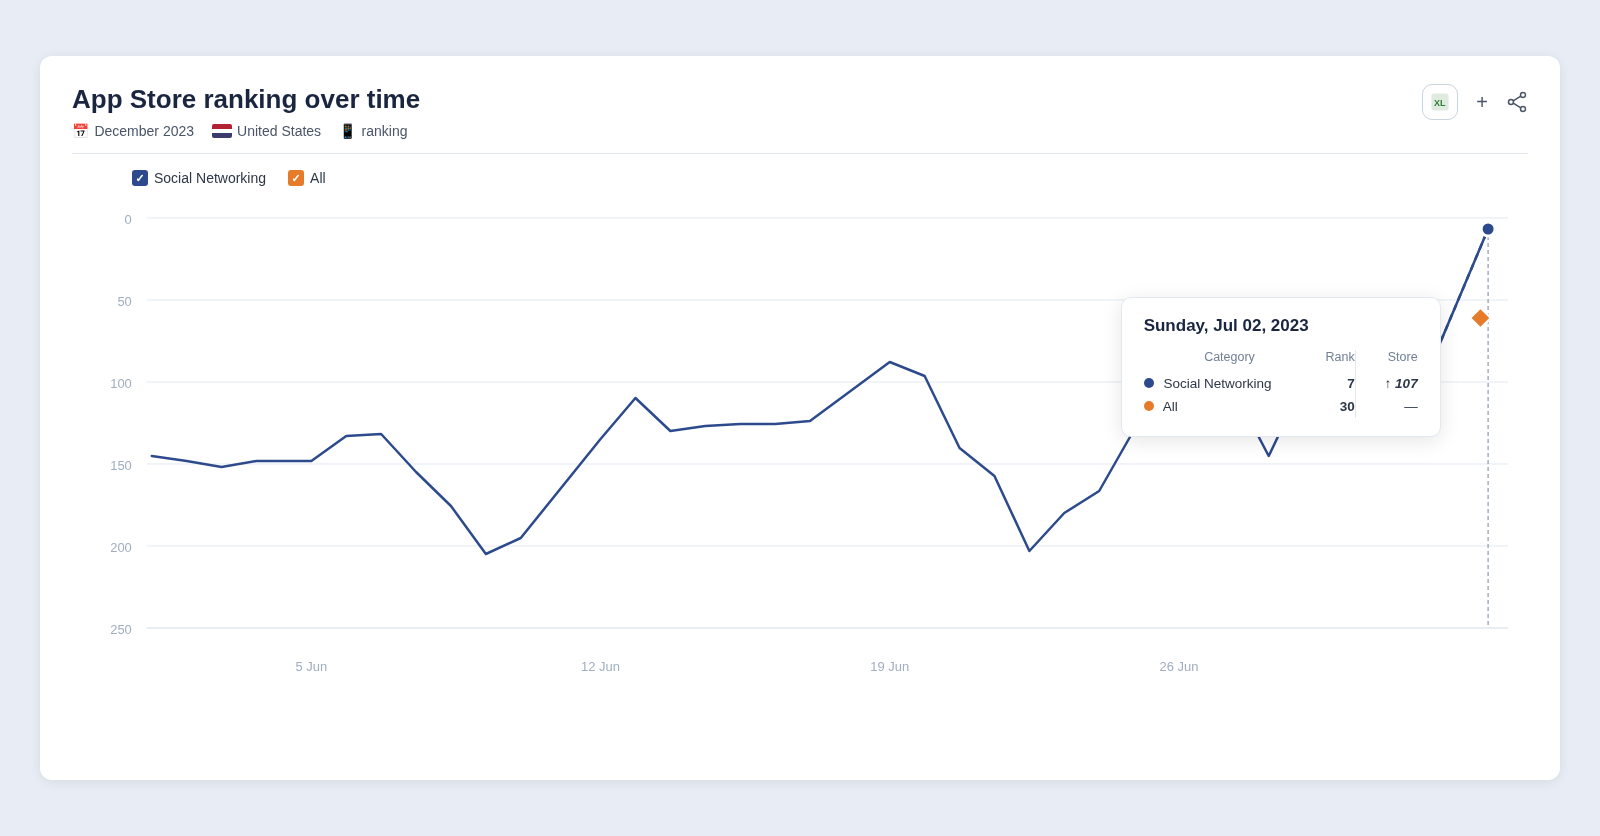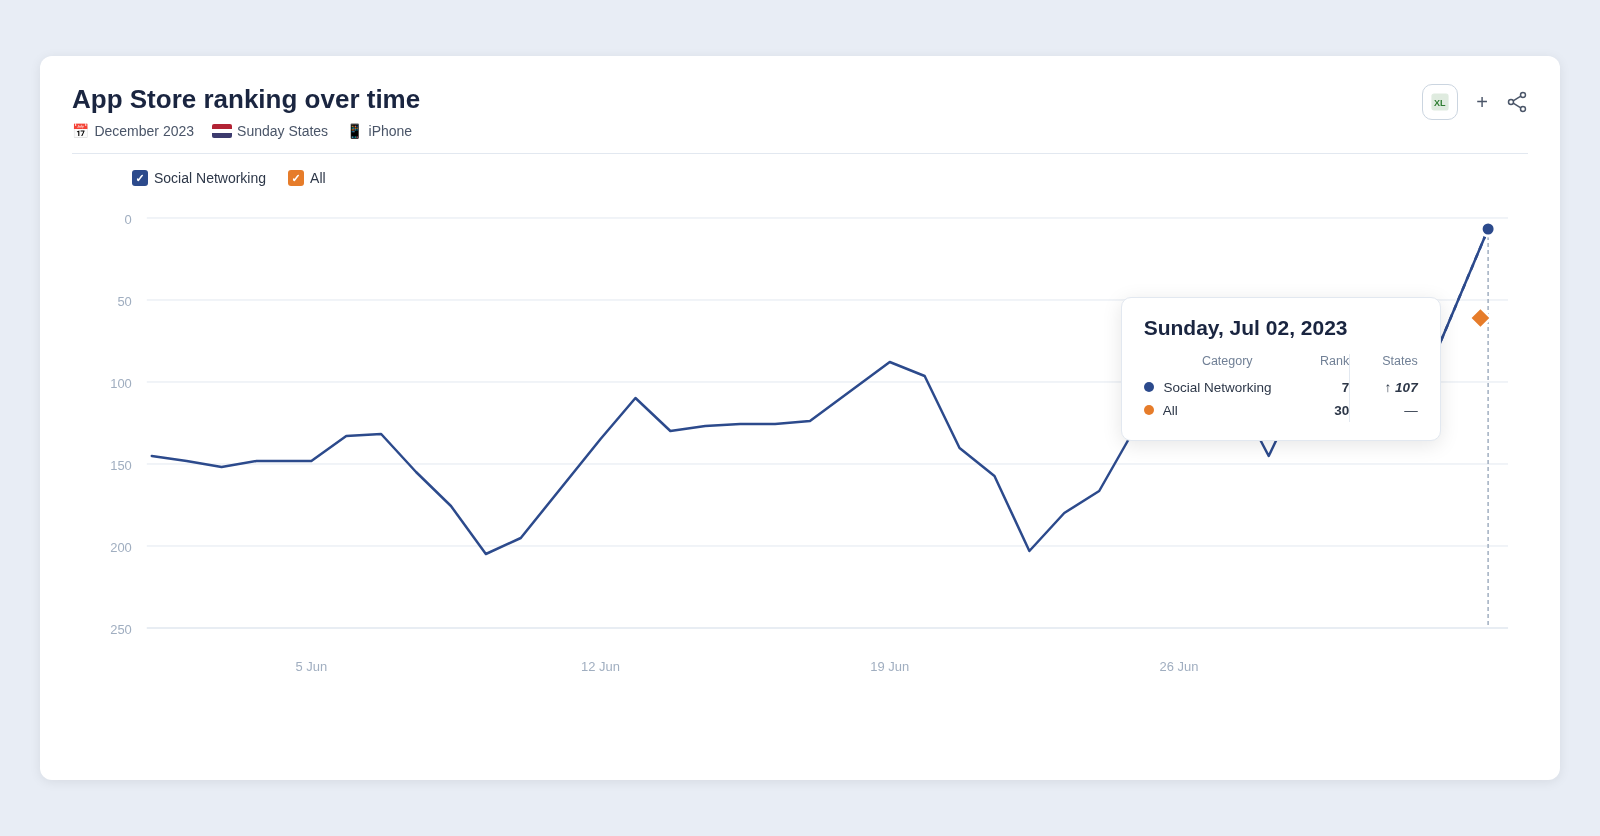--- a/index.html
+++ b/index.html
@@ -133,21 +133,21 @@
       right: 6%;
       background: #fff;
       border: 1px solid #e2e8f0;
       border-radius: 10px;
       padding: 18px 22px;
       min-width: 320px;
       box-shadow: 0 4px 20px rgba(0,0,0,0.10);
       z-index: 10;
     }
     .tooltip-date {
-      font-size: 21px;
+      font-size: 17px;
       font-weight: 700;
       color: #1a2540;
       margin-bottom: 14px;
     }
     .tooltip-table {
       width: 100%;
       border-collapse: collapse;
     }
     .tooltip-table th {
       font-size: 12.5px;
@@ -208,25 +208,25 @@
   <div class="header">
     <div class="header-left">
       <h1>App Store ranking over time</h1>
       <div class="header-meta">
         <div class="meta-item">
           <span class="meta-icon">📅</span>
           <span>December 2023</span>
         </div>
         <div class="meta-item">
           <span class="flag-icon"></span>
-          <span>Sunday States</span>
+          <span>United States</span>
         </div>
         <div class="meta-item">
           <span class="meta-icon">📱</span>
-          <span>iPhone</span>
+          <span>ranking</span>
         </div>
       </div>
     </div>
     <div class="header-actions">
       <button class="action-btn" title="Export to Excel">
         <svg width="18" height="18" viewBox="0 0 18 18" fill="none">
           <rect x="1" y="1" width="16" height="16" rx="2" fill="#2e7d32" opacity="0.15" stroke="#2e7d32" stroke-width="1.2"></rect>
           <text x="3" y="13" font-size="9" fill="#2e7d32" font-weight="700">XL</text>
         </svg>
       </button>
@@ -325,21 +325,21 @@
     </svg>
 
     
     <div class="tooltip">
       <div class="tooltip-date">Sunday, Jul 02, 2023</div>
       <table class="tooltip-table">
         <thead>
           <tr>
             <th>Category</th>
             <th>Rank</th>
-            <th class="tooltip-divider">States</th>
+            <th class="tooltip-divider">Store</th>
           </tr>
         </thead>
         <tbody>
           <tr>
             <td>
               <span class="dot-blue"></span>
               <span>Social Networking</span>
             </td>
             <td>7</td>
             <td class="tooltip-divider change-up">↑ <span>107</span></td>

